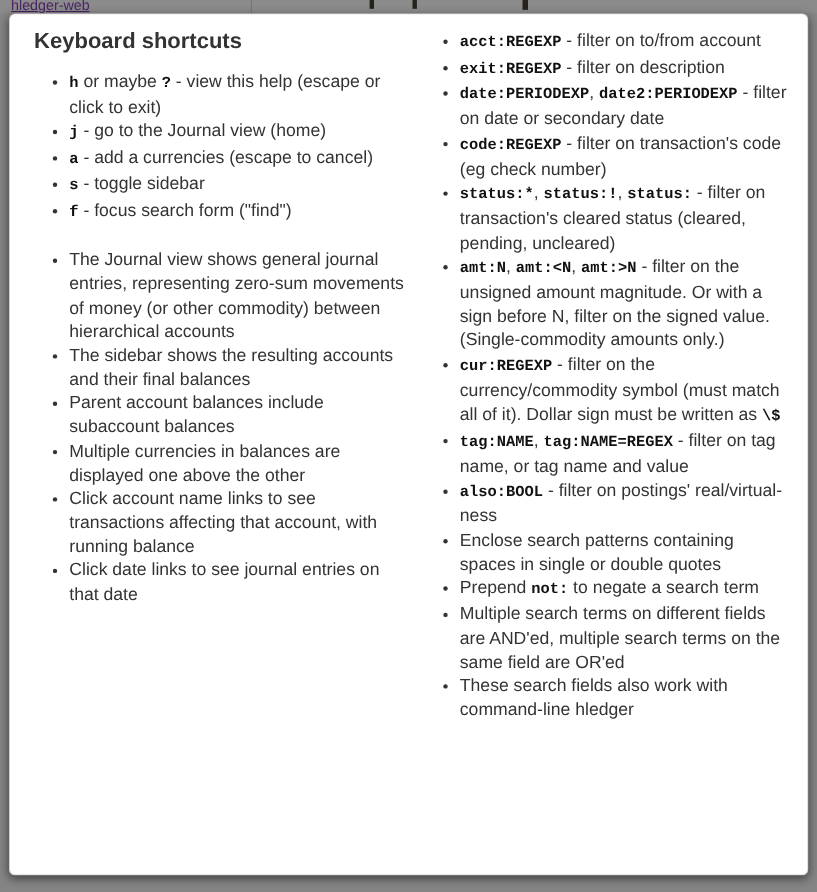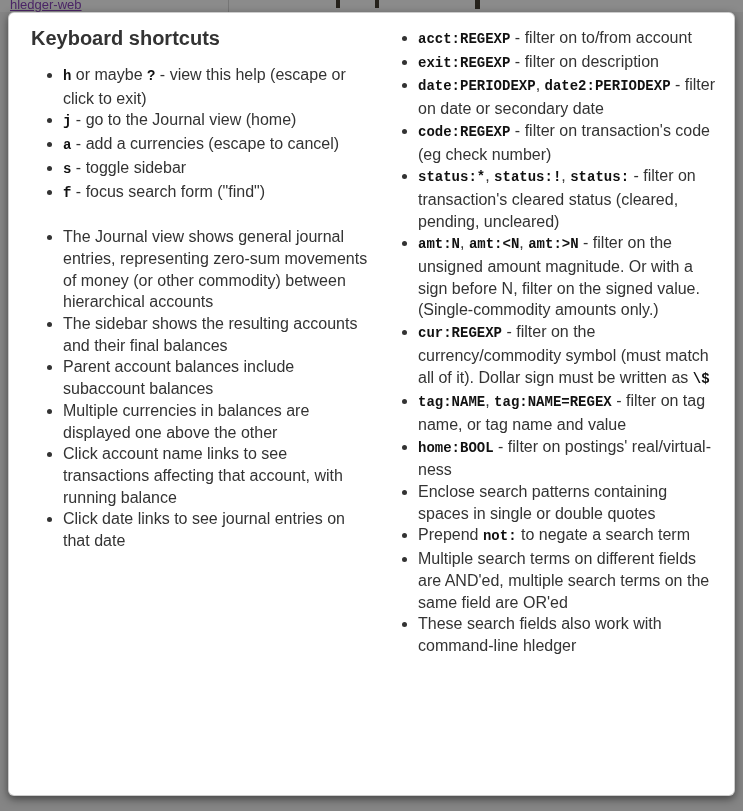--- a/index.html
+++ b/index.html
@@ -114,21 +114,21 @@
     <div class="col-right">
         <ul class="section-list">
           <li><code>acct:REGEXP</code><span> - filter on to/from account</span></li>
           <li><code>exit:REGEXP</code><span> - filter on description</span></li>
           <li><code>date:PERIODEXP</code><span>, </span><code>date2:PERIODEXP</code><span> - filter on date or secondary date</span></li>
           <li><code>code:REGEXP</code><span> - filter on transaction's code (eg check number)</span></li>
           <li><code>status:*</code><span>, </span><code>status:!</code><span>, </span><code>status:</code><span> - filter on transaction's cleared status (cleared, pending, uncleared)</span></li>
           <li><code>amt:N</code><span>, </span><code>amt:&lt;N</code><span>, </span><code>amt:&gt;N</code><span> - filter on the unsigned amount magnitude. Or with a sign before N, filter on the signed value. (Single-commodity amounts only.)</span></li>
           <li><code>cur:REGEXP</code><span> - filter on the currency/commodity symbol (must match all of it). Dollar sign must be written as </span><code>\$</code></li>
           <li><code>tag:NAME</code><span>, </span><code>tag:NAME=REGEX</code><span> - filter on tag name, or tag name and value</span></li>
-          <li><code>home:BOOL</code><span> - filter on postings' real/virtual-ness</span></li>
+          <li><code>also:BOOL</code><span> - filter on postings' real/virtual-ness</span></li>
           <li><span>Enclose search patterns containing spaces in single or double quotes</span></li>
           <li><span>Prepend </span><code>not:</code><span> to negate a search term</span></li>
           <li><span>Multiple search terms on different fields are AND'ed, multiple search terms on the same field are OR'ed</span></li>
           <li><span>These search fields also work with command-line hledger</span></li>
         </ul>
       </div>
   </div>
 </div>
 
 </body></html>

